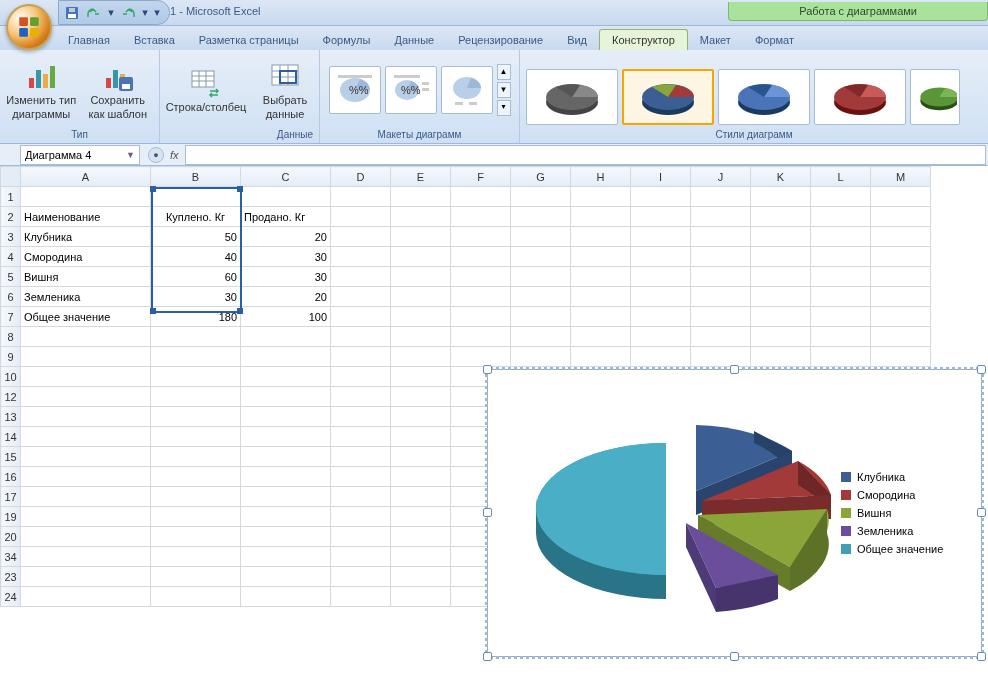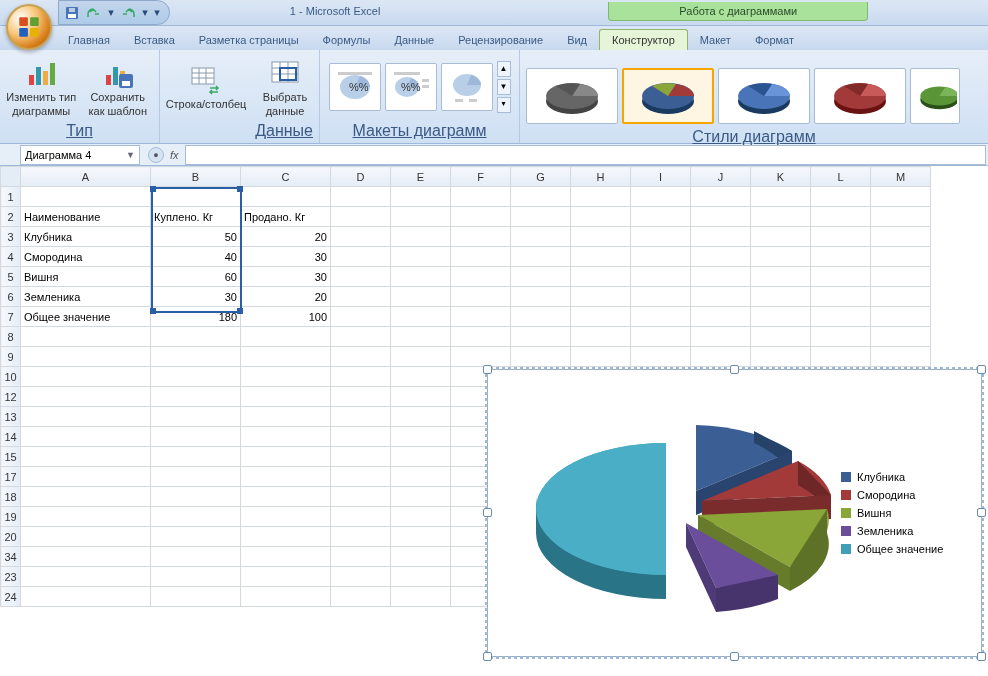--- a/index.html
+++ b/index.html
@@ -4,33 +4,33 @@
 <style>
   * { box-sizing: border-box; margin: 0; padding: 0; font-family: Tahoma, Arial, sans-serif; font-size: 11px; }
   body { width: 988px; height: 676px; background: #fff; overflow: hidden; }
 
   
   .titlebar { height: 26px; background: linear-gradient(#dce7f5,#c8d9ef); display:flex; align-items:center; border-bottom:1px solid #9db8d9; }
   .office-btn { width:46px; height:46px; background: radial-gradient(circle at 30% 30%, #fff, #f7c578 40%, #d87f1a 70%, #9d4f00); border-radius:50%; border:2px solid #c8a050; position:absolute; top:4px; left:6px; z-index:10; display:flex; align-items:center; justify-content:center; box-shadow: 0 2px 4px rgba(0,0,0,.3); }
   .office-btn svg { width:26px; height:26px; }
   .qat { margin-left: 58px; height:100%; display:flex; align-items:center; gap:4px; padding:0 8px 0 4px; background:linear-gradient(#c3d5ec,#aecbe8); border-radius: 0 14px 14px 0; border:1px solid #8ea9c8; }
   .qat .qbtn { width:18px; height:18px; display:flex; align-items:center; justify-content:center; color:#2a4a7a; }
-  .ttl { flex:1; text-align:center; color:#3a5a85; font-size:12px; display:flex; justify-content:center; gap:180px;}
+  .ttl { flex:1; text-align:center; color:#3a5a85; font-size:12px; display:flex; justify-content:space-between; gap:180px;}
   .ttl-contextual { background:#a9e29a; padding: 3px 70px; border-radius:0 0 4px 4px; color:#2a4a2a; margin-top:-3px; border:1px solid #7fb86f; border-top:none;margin-left:48px;}
   
   
   .tabs { height:24px; background: linear-gradient(#dce7f5,#c8d9ef); display:flex; align-items:end; padding-left:56px; gap:0; }
   .tab { padding:4px 12px; color:#3a5a85; cursor:pointer; }
   .tab.active { background:#e6f5d7; border:1px solid #8fb56f; border-bottom:none; border-radius:3px 3px 0 0; color:#333; }
   
   
   .ribbon { height:94px; background: linear-gradient(#e6eef8,#cfe0f4); border-bottom:1px solid #9db8d9; display:flex; }
   .group { border-right:1px solid #b5c9e2; display:flex; flex-direction:column; padding:3px 6px 0; }
   .group-body { flex:1; display:flex; align-items:center; gap:6px; justify-content:center; }
-  .group-label { text-align:center; color:#3a5a85; font-size:16px; padding:2px 0 3px;text-decoration:underline; }
+  .group-label { text-align:center; color:#3a5a85; font-size:10px; padding:2px 0 3px; }
   .big-btn { display:flex; flex-direction:column; align-items:center; gap:2px; width:72px; text-align:center; color:#333; cursor:pointer; }
   .big-btn .ic { width:32px; height:32px; }
   .layout-thumb { width:52px; height:48px; background:#fff; border:1px solid #a8bcd6; border-radius:2px; display:flex; align-items:center; justify-content:center; }
   .style-thumb { width:92px; height:56px; background:#fff; border:1px solid #a8bcd6; border-radius:2px; display:flex; align-items:center; justify-content:center; }
   .style-thumb.sel { border:2px solid #f5a600; background:#fef6e2;}
   .styles-wrap { flex:1; display:flex; flex-direction:column; padding:16px 4px 0;}
   
   
   .fbar { height:22px; background:#e6eef8; border-bottom:1px solid #9db8d9; display:flex; align-items:center; }
   .namebox { width:120px; height:20px; background:#fff; border:1px solid #a8bcd6; margin:0 2px 0 20px; padding:0 4px; display:flex; align-items:center; justify-content:space-between; }
@@ -40,21 +40,21 @@
   .finput { flex:1; height:20px; background:#fff; border:1px solid #a8bcd6; margin-right:2px; }
   
   
   .sheet { position:relative; width:100%; height: calc(676px - 26px - 24px - 94px - 22px); overflow:hidden;}
   table.grid { border-collapse:collapse; position:absolute; top:0; left:0; }
   .grid th, .grid td { border:1px solid #d4d9df; height:20px; }
   .grid th { background: linear-gradient(#f6f9fd,#e4ecf6); font-weight:normal; color:#333; }
   .grid .corner { width:20px; background:#e4ecf6; }
   .grid .rowh { width:20px; text-align:center; background:linear-gradient(90deg,#f6f9fd,#e4ecf6); }
   .grid .colh { text-align:center; }
-  .cA { width:130px; } .cB { width:90px; } .cC { width:90px; }
+  .cA { width:130px; } .cB { width:90px;text-align:center; } .cC { width:90px; }
   .cD,.cE,.cF,.cG,.cH,.cI,.cJ,.cK,.cL,.cM { width:60px; }
   .grid td { padding:0 3px; background:#fff; vertical-align:middle;}
   .grid td.num { text-align:right; }
   
   
   .sel-range { position:absolute; border:2px solid #2a5fa5; pointer-events:none; }
   .sel-range .handle { position:absolute; width:6px; height:6px; background:#2a5fa5; }
   
   
   .chart-obj { position:absolute; left:487px; top:203px; width:495px; height:288px; background:#fff; border:1px solid #9ab; }
@@ -515,37 +515,37 @@
           <td class="cF"></td>
           <td class="cG"></td>
           <td class="cH"></td>
           <td class="cI"></td>
           <td class="cJ"></td>
           <td class="cK"></td>
           <td class="cL"></td>
           <td class="cM"></td>
         </tr>
         <tr>
+          <th class="rowh">16</th>
+          <td class="cA"></td>
+          <td class="cB"></td>
+          <td class="cC"></td>
+          <td class="cD"></td>
+          <td class="cE"></td>
+          <td class="cF"></td>
+          <td class="cG"></td>
+          <td class="cH"></td>
+          <td class="cI"></td>
+          <td class="cJ"></td>
+          <td class="cK"></td>
+          <td class="cL"></td>
+          <td class="cM"></td>
+        </tr>
+        <tr>
           <th class="rowh">17</th>
-          <td class="cA"></td>
-          <td class="cB"></td>
-          <td class="cC"></td>
-          <td class="cD"></td>
-          <td class="cE"></td>
-          <td class="cF"></td>
-          <td class="cG"></td>
-          <td class="cH"></td>
-          <td class="cI"></td>
-          <td class="cJ"></td>
-          <td class="cK"></td>
-          <td class="cL"></td>
-          <td class="cM"></td>
-        </tr>
-        <tr>
-          <th class="rowh">18</th>
           <td class="cA"></td>
           <td class="cB"></td>
           <td class="cC"></td>
           <td class="cD"></td>
           <td class="cE"></td>
           <td class="cF"></td>
           <td class="cG"></td>
           <td class="cH"></td>
           <td class="cI"></td>
           <td class="cJ"></td>

